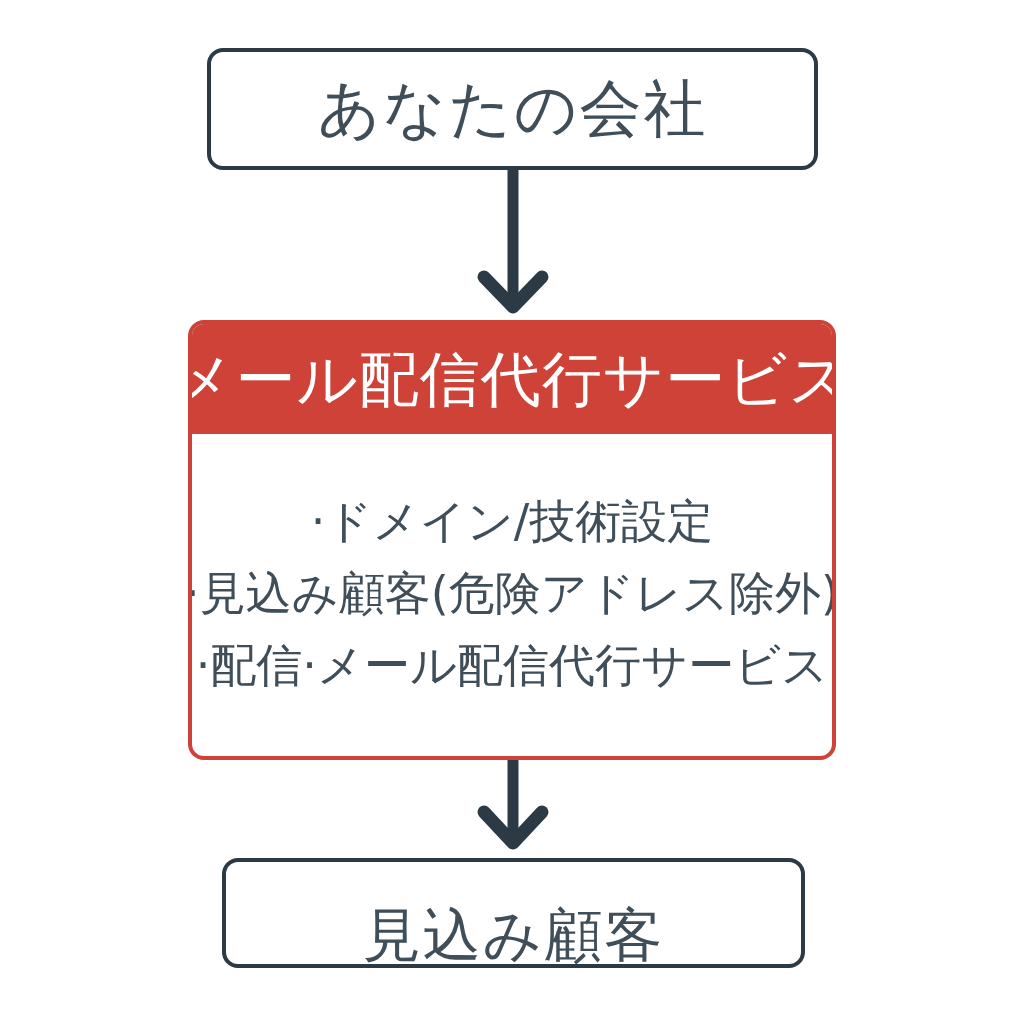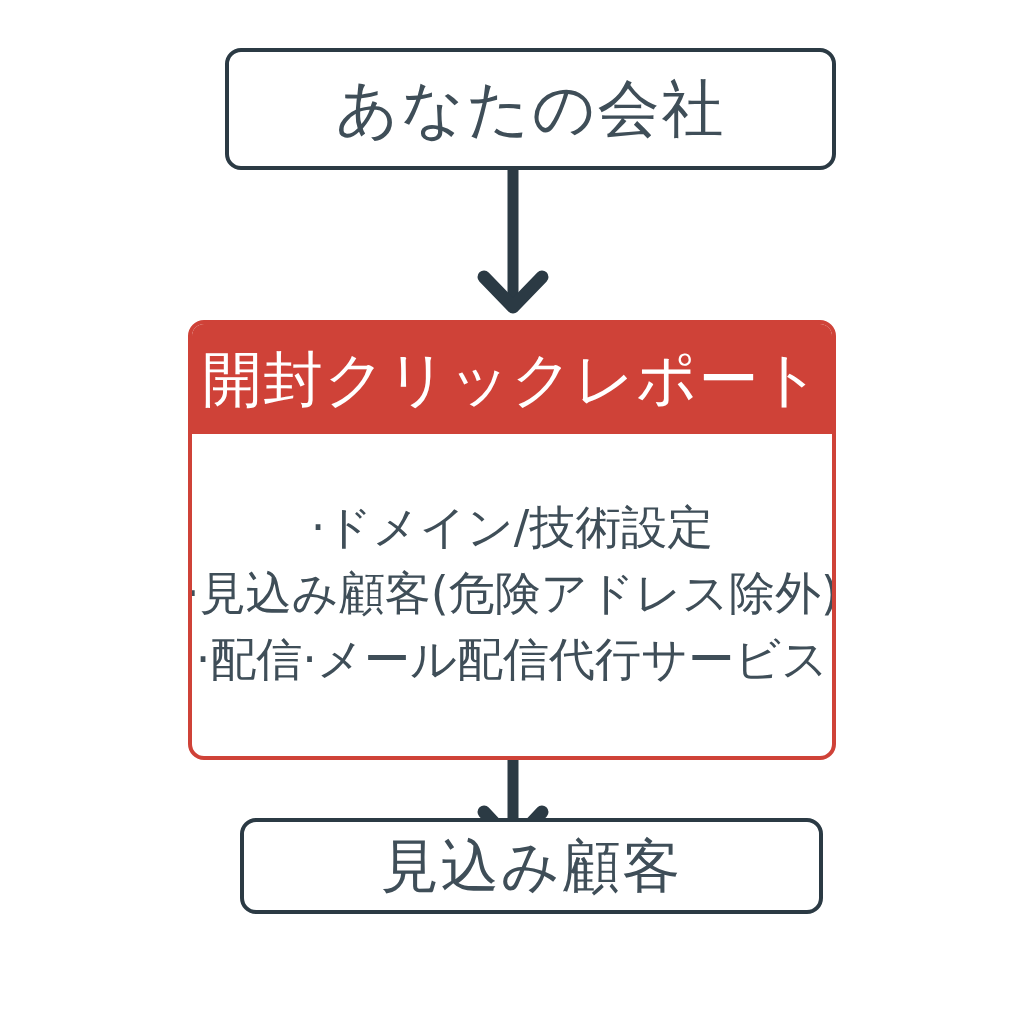--- a/index.html
+++ b/index.html
@@ -24,21 +24,20 @@
     background: #ffffff;
   }
 
   
   .node {
     position: absolute;
     background: #ffffff;
     display: flex;
     align-items: center;
     justify-content: center;
-    margin-left: 18px;
   }
 
   .node-plain {
     border: 4px solid #2b3a44;
     border-radius: 16px;
   }
 
   .node-plain .node-label {
     color: #3f4e58;
     font-size: 62px;
@@ -51,23 +50,24 @@
   #node-company {
     left: 207px;
     top: 48px;
     width: 611px;
     height: 122px;
   }
 
   
   #node-prospect {
     left: 222px;
-    top: 818px;
+    top: 858px;
     width: 583px;
-    height: 96px;
+    height: 110px;
+    align-items: flex-end;
   }
 
   #node-prospect .node-label {
     font-size: 58px;
   }
 
   
   #node-service {
     position: absolute;
     left: 188px;
@@ -96,20 +96,21 @@
     white-space: nowrap;
   }
 
   #service-body {
     flex: 1 1 auto;
     display: flex;
     flex-direction: column;
     align-items: center;
     justify-content: center;
     padding: 6px 8px 10px 8px;
+    gap: 6px;
   }
 
   .service-item {
     color: #3f4e58;
     font-size: 46px;
     line-height: 1.44;
     white-space: nowrap;
     text-align: center;
   }
 
@@ -133,21 +134,21 @@
   </div>
 
   <svg class="arrow" viewBox="0 0 1024 1024" xmlns="http://www.w3.org/2000/svg">
     <line x1="513" y1="170" x2="513" y2="303" stroke="#2b3a44" stroke-width="11" stroke-linecap="butt"></line>
     <polyline points="484,277 513,307 542,277" fill="none" stroke="#2b3a44" stroke-width="13" stroke-linecap="round" stroke-linejoin="round"></polyline>
   </svg>
 
   <div id="node-service">
 
     <div id="service-header">
-      <span>開封クリックレポート</span>
+      <span>メール配信代行サービス</span>
     </div>
 
     <div id="service-body">
       <div class="service-item">·ドメイン/技術設定</div>
       <div class="service-item">·見込み顧客(危険アドレス除外)</div>
       <div class="service-item">·配信·メール配信代行サービス</div>
     </div>
   </div>
 
   <svg class="arrow" viewBox="0 0 1024 1024" xmlns="http://www.w3.org/2000/svg">

